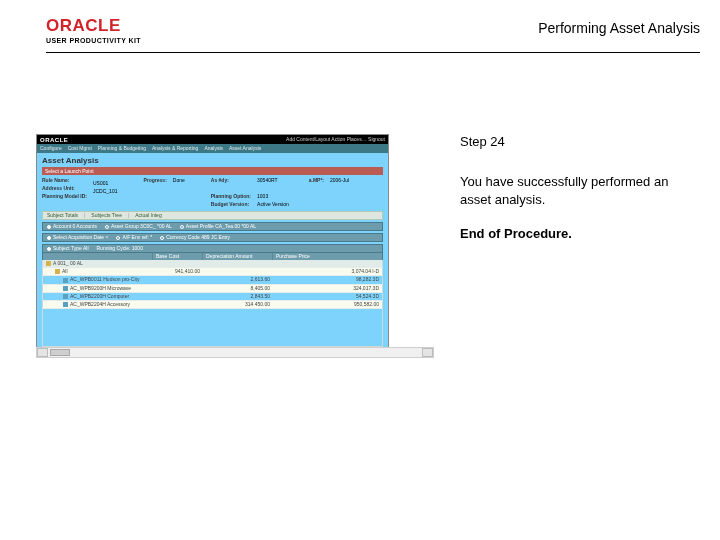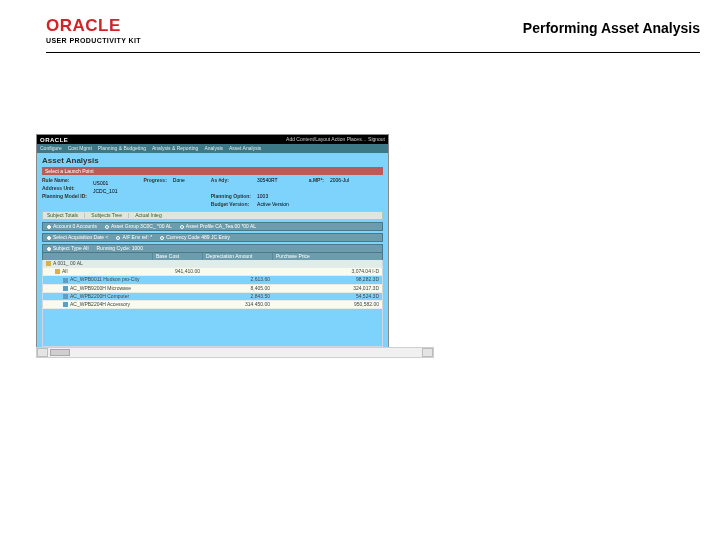--- a/index.html
+++ b/index.html
@@ -4,21 +4,21 @@
 <style>
   * { box-sizing: border-box; margin: 0; padding: 0; }
   html, body { width: 720px; height: 540px; background: #fff; font-family: Arial, Helvetica, sans-serif; }
   .page { width: 720px; height: 540px; position: relative; padding-left: 28px; }
 
   
   .header { position: absolute; top: 16px; left: 46px; right: 20px; height: 34px; }
   .logo-block { float: left; }
   .oracle-logo { font-family: "Arial Black", Arial, sans-serif; font-weight: 900; font-size: 17px; letter-spacing: 0.5px; color: #d2232a; }
   .upk { font-size: 7px; letter-spacing: 0.4px; color: #000; font-weight: 700; margin-top: 1px; }
-  .doc-title { float: right; font-size: 14px; color: #000; margin-top: 4px; font-weight: bold; }
+  .doc-title { float: right; font-size: 14px; color: #000; margin-top: 4px; }
 
   .rule { position: absolute; top: 52px; left: 46px; right: 20px; height: 1px; background: #000; }
 
   
   .columns { position: absolute; top: 134px; left: 36px; right: 30px; }
   .left  { float: left; width: 398px; }
   .right { float: right; width: 230px; }
 
   .step { font-size: 13px; margin-bottom: 24px; }
   .body-text { font-size: 13px; line-height: 1.35; margin-bottom: 18px; }
@@ -230,20 +230,25 @@
         <div class="shot-row alt">
           <div class="c1" style="padding-left:20px;"><span class="icon doc"></span><span>AC_WPB2204H Accessory</span></div>
           <div class="c2 num"></div>
           <div class="c3 num">314 450.00</div>
           <div class="c4 num">950,582.00</div>
         </div>
         <div class="shot-spacer"></div>
       </div>
     </div>
 
+    <div class="right">
+      <div class="step">Step 24</div>
+      <div class="body-text">You have successfully performed an asset analysis.</div>
+      <div class="eop">End of Procedure.</div>
+    </div>
   </div>
 
   <div class="hscroll">
     <div class="btn"></div>
     <div class="thumb"></div>
     <div style="flex:1"></div>
     <div class="btn"></div>
   </div>
 
 </div>

